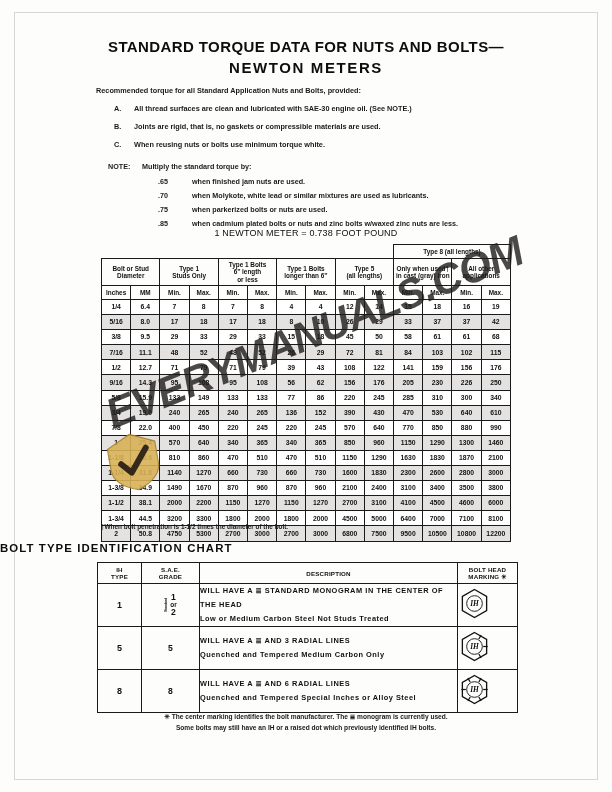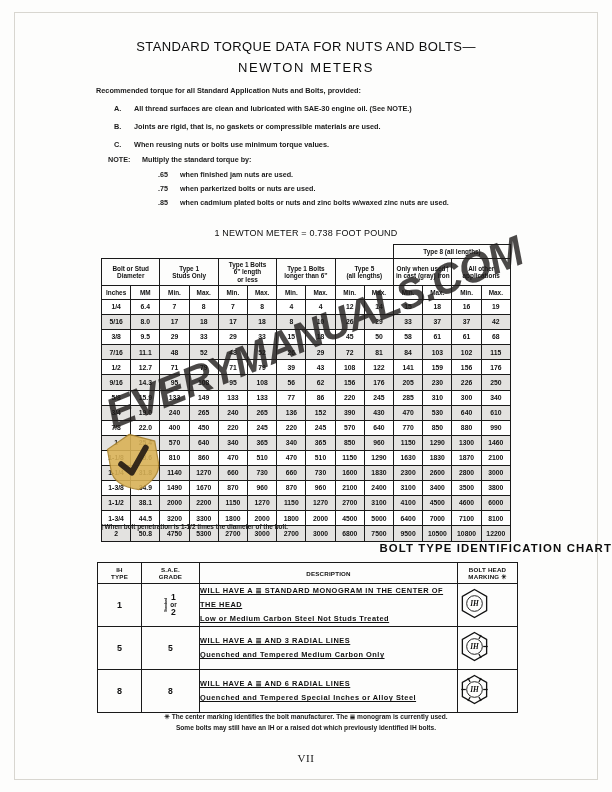--- a/index.html
+++ b/index.html
@@ -34,22 +34,22 @@
   }
 
   
   .title-block {
     position: absolute;
     left: 0; top: 36px;
     width: 612px;
     text-align: center;
   }
   .title-line {
-    font-size: 13px;
-    font-weight: normal;
+    font-size: 15px;
+    font-weight: bold;
     letter-spacing: 0.4px;
     line-height: 21px;
     color: #0d0d0d;
   }
   .title-line.second { letter-spacing: 1.6px; text-align: center; }
 
   
   .intro {
     position: absolute;
     left: 96px; top: 86px;
@@ -72,26 +72,27 @@
 
   
   .note-block {
     position: absolute;
     left: 108px; top: 155px;
     width: 420px;
     font-size: 7.2px;
     font-weight: bold;
     color: #1a1a1a;
   }
-  .note-head { margin-bottom: 6px; }
+  .note-head { margin-bottom: 6px; margin-top: 7px; }
   .note-head .lbl { display: inline-block; width: 34px; }
   .note-row {
     display: flex;
     margin-bottom: 5px;
     padding-left: 50px;
+    gap: 12px;
   }
   .note-row .factor {
     width: 22px;
     flex: 0 0 22px;
   }
 
   .conv {
     position: absolute;
     left: 0; top: 228px;
     width: 612px;
@@ -146,21 +147,21 @@
     font-size: 6.4px;
     font-weight: bold;
     color: #1a1a1a;
   }
 
   
   .bolt-title {
     position: absolute;
     left: 0; top: 542px;
     width: 612px;
-    text-align: right;
+    text-align: left;
     font-size: 11.4px;
     font-weight: bold;
     letter-spacing: 1.1px;
     color: #0d0d0d;
   }
 
   .bolt-wrap {
     position: absolute;
     left: 97px; top: 562px;
     width: 420px;
@@ -213,21 +214,20 @@
     line-height: 1.05;
     font-size: 8.6px;
   }
   .grade-nums .orw { font-size: 6.4px; font-weight: bold; }
   td.descr {
     padding: 3px 0 3px 10px;
     font-size: 7.4px;
     font-weight: bold;
     letter-spacing: 0.55px;
     line-height: 1.9;
-    text-decoration: underline;
   }
   .descr .line2 {
     letter-spacing: 0.5px;
   }
   td.marking {
     text-align: left;
   }
 
   .chart-footnote {
     position: absolute;
@@ -296,39 +296,43 @@
     <div class="intro-item">
       <span class="mark">A.</span>
       <span class="txt">All thread surfaces are clean and lubricated with SAE-30 engine oil.  (See NOTE.)</span>
     </div>
     <div class="intro-item">
       <span class="mark">B.</span>
       <span class="txt">Joints are rigid, that is, no gaskets or compressible materials are used.</span>
     </div>
     <div class="intro-item">
       <span class="mark">C.</span>
-      <span class="txt">When reusing nuts or bolts use minimum torque values.</span>
+      <span class="txt">When reusing nuts or bolts use minimum torque white.</span>
     </div>
   </div>
 
   <div class="note-block">
     <div class="note-head">
       <span class="lbl">NOTE:</span><span>Multiply the standard torque by:</span>
     </div>
     <div class="note-row">
       <span class="factor">.65</span>
       <span>when finished jam nuts are used.</span>
     </div>
     <div class="note-row">
+      <span class="factor">.70</span>
+      <span>when Molykote, white lead or similar mixtures are used as lubricants.</span>
+    </div>
+    <div class="note-row">
       <span class="factor">.75</span>
       <span>when parkerized bolts or nuts are used.</span>
     </div>
     <div class="note-row">
       <span class="factor">.85</span>
-      <span>when cadmium plated bolts or nuts and zinc bolts w/waxed zinc nuts are used.</span>
+      <span>when cadmium plated bolts or nuts and zinc bolts w/waxed zinc nuts are less.</span>
     </div>
   </div>
 
   <div class="conv">1 NEWTON METER = 0.738 FOOT POUND</div>
 
   <div class="torque-wrap">
     <table class="torque">
       <thead>
         <tr>
           <th class="nb hdr-group" colspan="2"></th>
@@ -728,21 +732,20 @@
           </tr>
         </tbody>
     </table>
   </div>
 
   <div class="chart-footnote">
     <div>✳ The center marking identifies the bolt manufacturer.  The ≣ monogram is currently used.</div>
     <div>Some bolts may still have an IH or a raised dot which previously identified IH bolts.</div>
   </div>
 
-  <div class="page-num">VII</div>
 </div>
 
 <div class="watermark">
   <div class="wm-text">EVERYMANUALS.COM</div>
   <svg class="wm-badge" viewBox="0 0 52 60">
     <path d="M26 2 L50 13 L50 34 Q50 50 26 58 Q2 50 2 34 L2 13 Z" fill="#d9b257" stroke="#a8812c" stroke-width="1.2" opacity="0.9"></path>
     <path d="M13 30 L22 40 L40 18" fill="none" stroke="#2b2116" stroke-width="6" stroke-linecap="round" stroke-linejoin="round" opacity="0.95"></path>
   </svg>
 </div>
 

